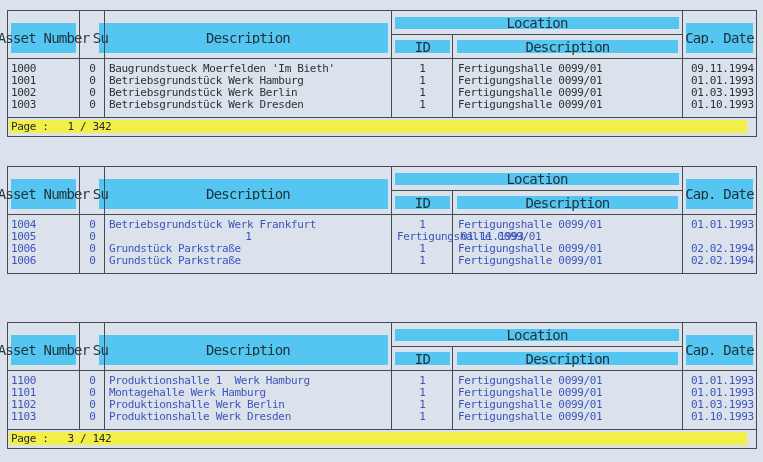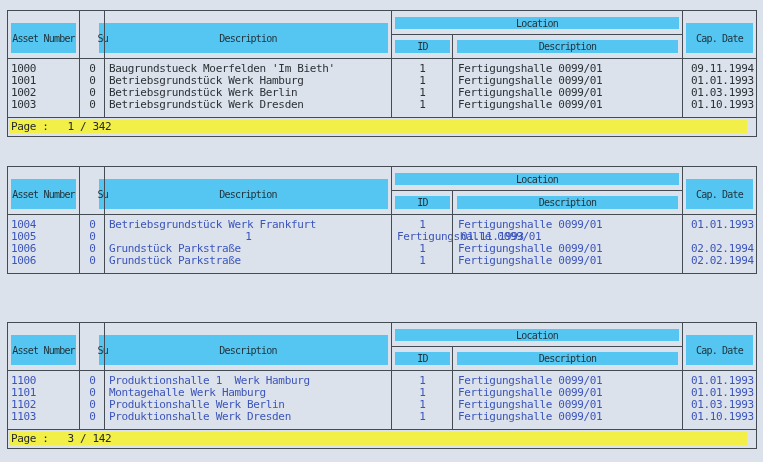--- a/index.html
+++ b/index.html
@@ -31,21 +31,21 @@
   .thead{position:relative;height:47px;border-bottom:1px solid var(--border);}
   .hcol{
     position:absolute;top:0;bottom:0;
     display:flex;flex-direction:column;justify-content:flex-end;
     padding:6px 3px 5px;
   }
   .stripe{background:var(--header-cyan);}
   .stripe.blank{height:9px;}
   .stripe.label{
     height:12px;display:flex;align-items:center;justify-content:center;
-    font-size:10px;letter-spacing:-0.8px;color:var(--header-text);white-space:nowrap;
+    font-size:14px;letter-spacing:-0.8px;color:var(--header-text);white-space:nowrap;
   }
   .hc-asset{left:0;width:65px;}
   .hc-sub{left:56px;width:18px;margin-left:32px;}
   .hc-desc{left:97px;width:280px;}
   .hc-cap{left:675px;width:67px;}
 
   .hc-loc{left:384px;width:290px;top:0;bottom:0;position:absolute;display:flex;flex-direction:column;padding:0;}
   .loc-top{height:24px;box-sizing:border-box;border-bottom:1px solid var(--border);padding:6px 3px 0;}
   .loc-top .stripe.label{height:12px;}
   .loc-bottom{flex:1;display:flex;}

